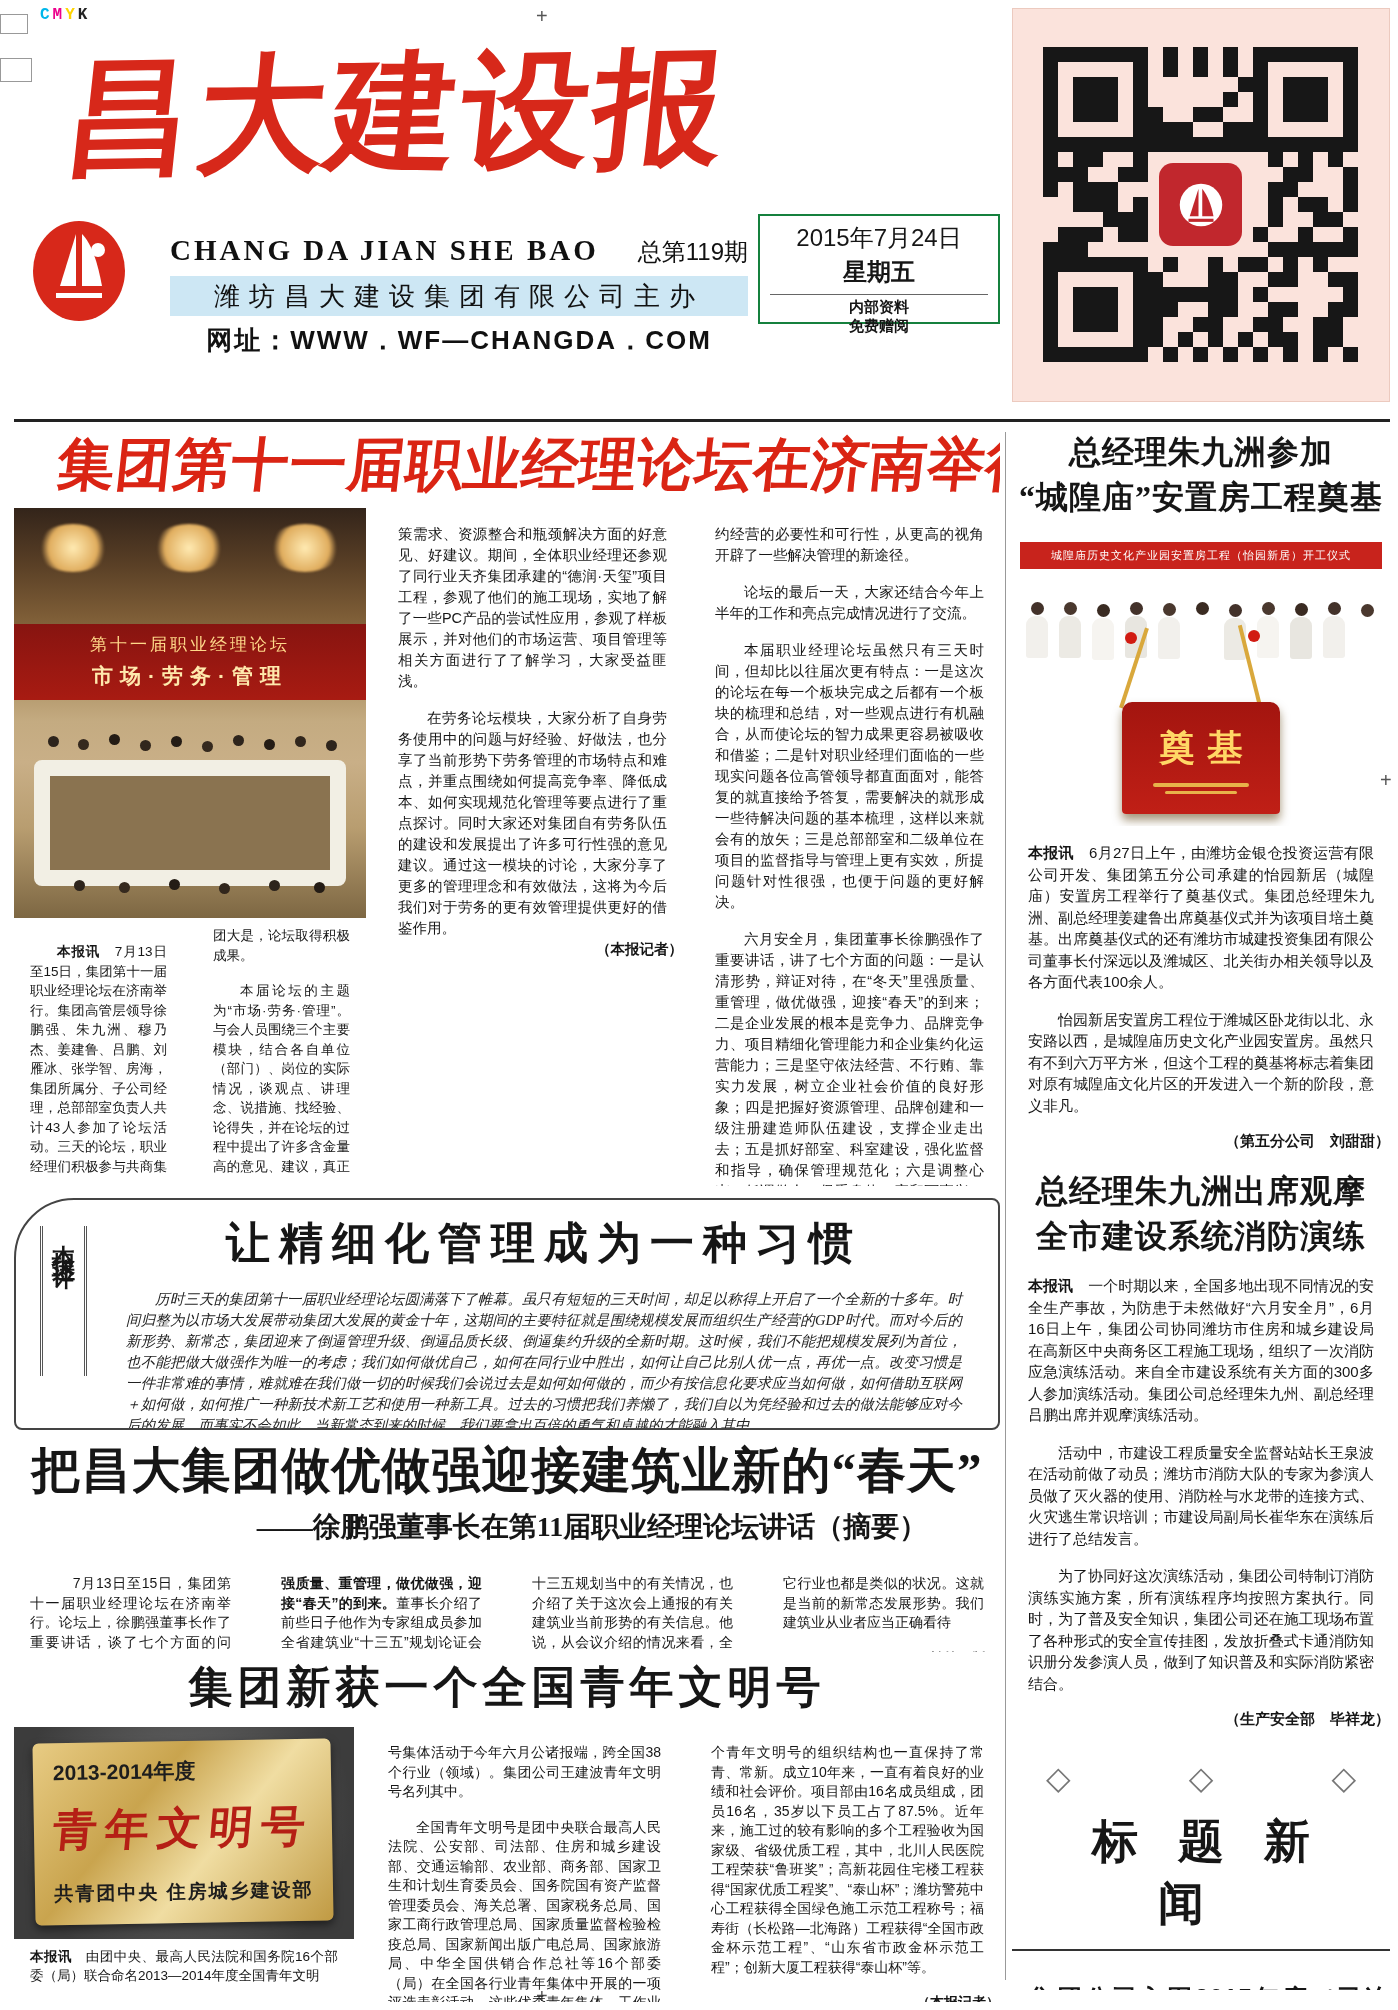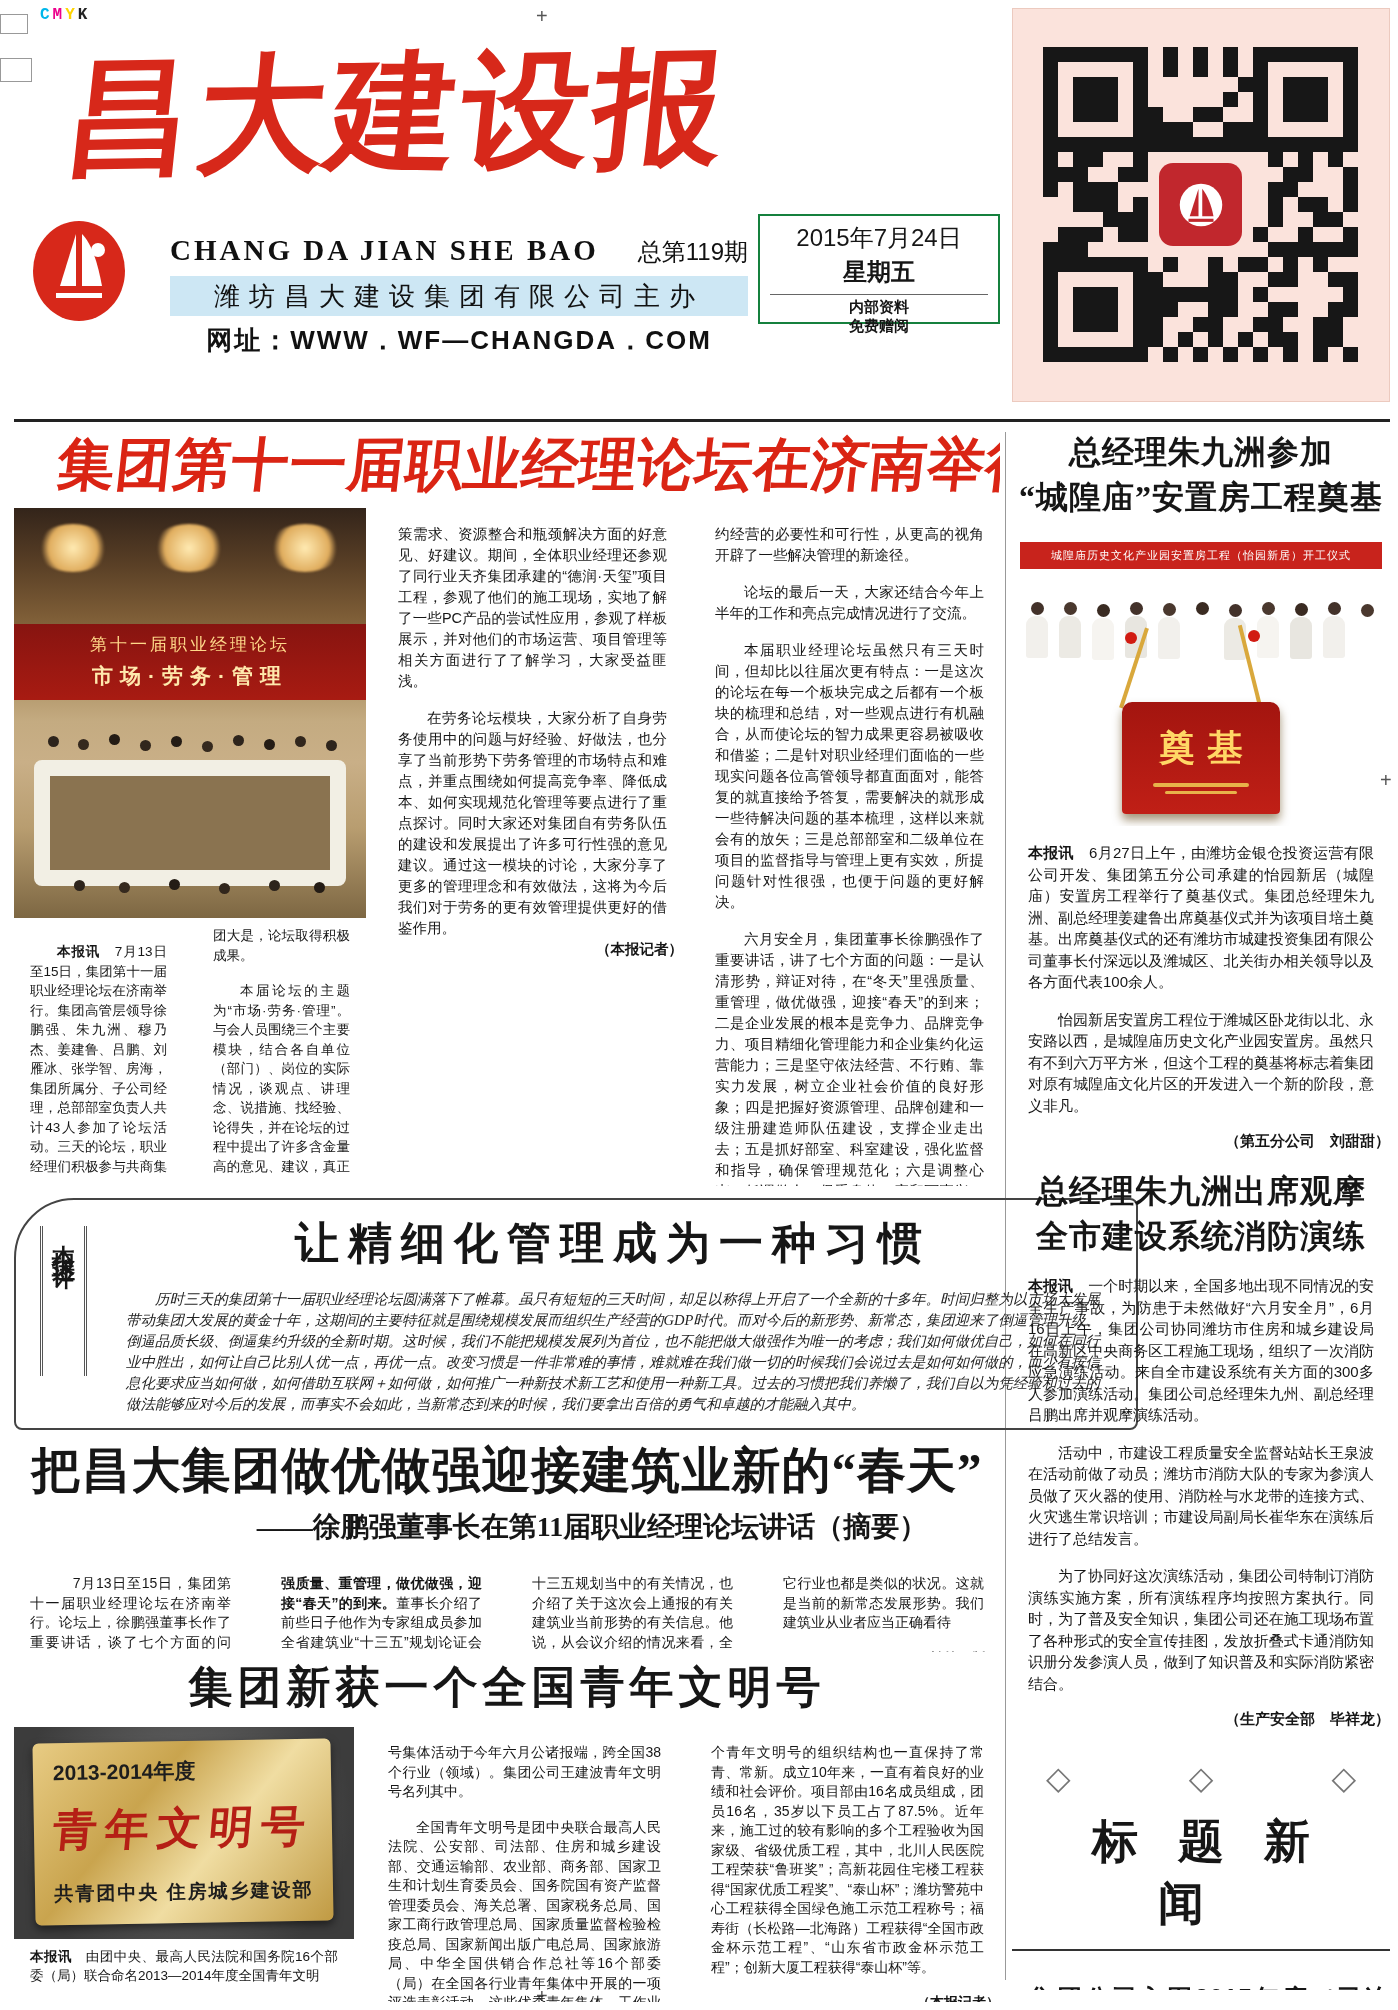--- a/index.html
+++ b/index.html
@@ -71,21 +71,21 @@
   .conf-banner-main{font-size:21px;font-weight:bold;color:#ffe9ad;letter-spacing:7px;margin-top:6px;}
   .conf-table{position:absolute;left:20px;right:20px;top:252px;height:126px;border:16px solid #f2efe4;
       background:#8a7350;border-radius:8px;box-sizing:border-box;}
   .conf-people{position:absolute;left:34px;top:228px;width:11px;height:11px;border-radius:50%;background:#2d241c;
       box-shadow:30px 3px 0 #35291e,61px -2px 0 #241c15,92px 4px 0 #31261c,123px 0 0 #241c15,
       154px 5px 0 #35291e,185px -1px 0 #2d241c,216px 3px 0 #241c15,247px 0 0 #31261c,278px 4px 0 #2d241c;}
   .conf-people2{position:absolute;left:60px;top:372px;width:11px;height:11px;border-radius:50%;background:#2d241c;
       box-shadow:45px 2px 0 #35291e,95px -1px 0 #241c15,145px 3px 0 #31261c,195px 0 0 #2d241c,240px 2px 0 #241c15;}
 
   
-  .editorial{position:absolute;left:14px;top:1198px;width:1124px;height:232px;border:2px solid #444;
+  .editorial{position:absolute;left:14px;top:1198px;width:986px;height:232px;border:2px solid #444;
       border-radius:60px 8px 8px 8px;box-sizing:border-box;padding:14px 20px 10px 24px;overflow:hidden;}
   .ed-label{position:absolute;left:24px;top:26px;height:150px;writing-mode:vertical-rl;text-orientation:upright;
       font-family:"Liberation Serif","DejaVu Serif",serif;font-weight:bold;font-size:23px;letter-spacing:7px;
       border-left:3px double #555;border-right:3px double #555;padding:0 5px;}
   .ed-head{margin-left:70px;text-align:center;font-family:"Liberation Serif","DejaVu Serif",serif;
       font-weight:900;font-size:44px;letter-spacing:9px;}
   .ed-body{margin-left:70px;margin-top:10px;font-family:"Liberation Serif","DejaVu Serif",serif;
       font-style:italic;font-size:14.5px;line-height:21px;color:#222;}
 
   

